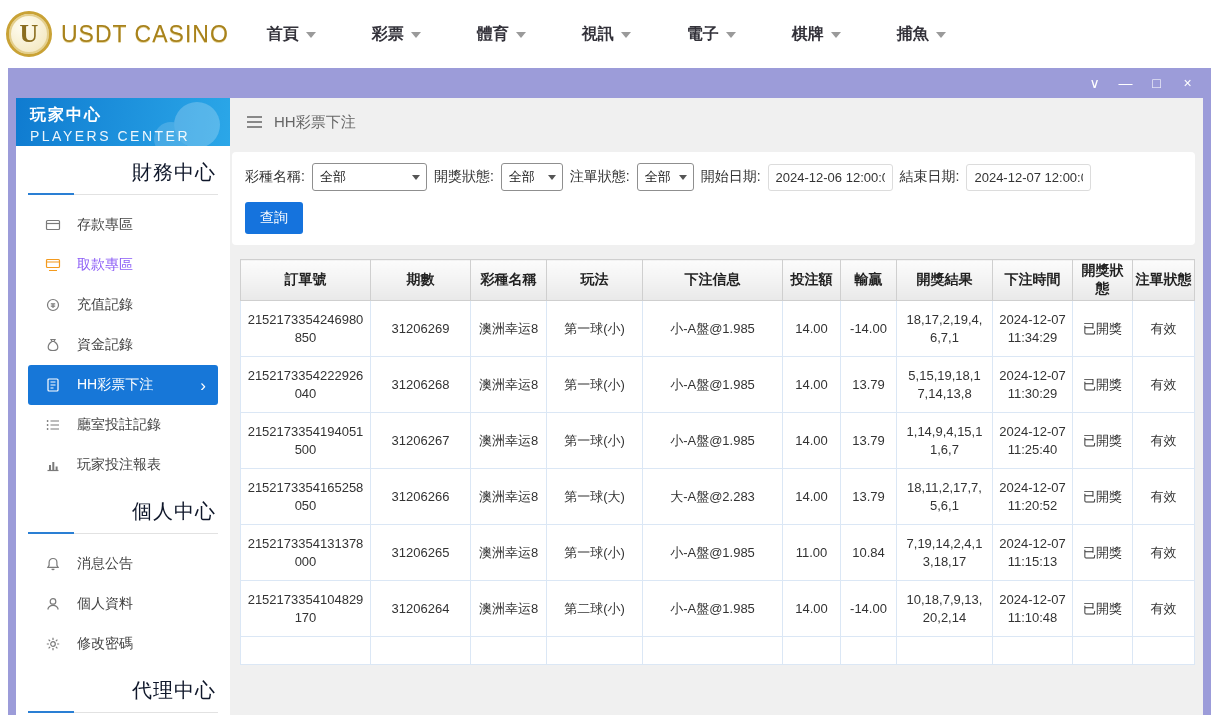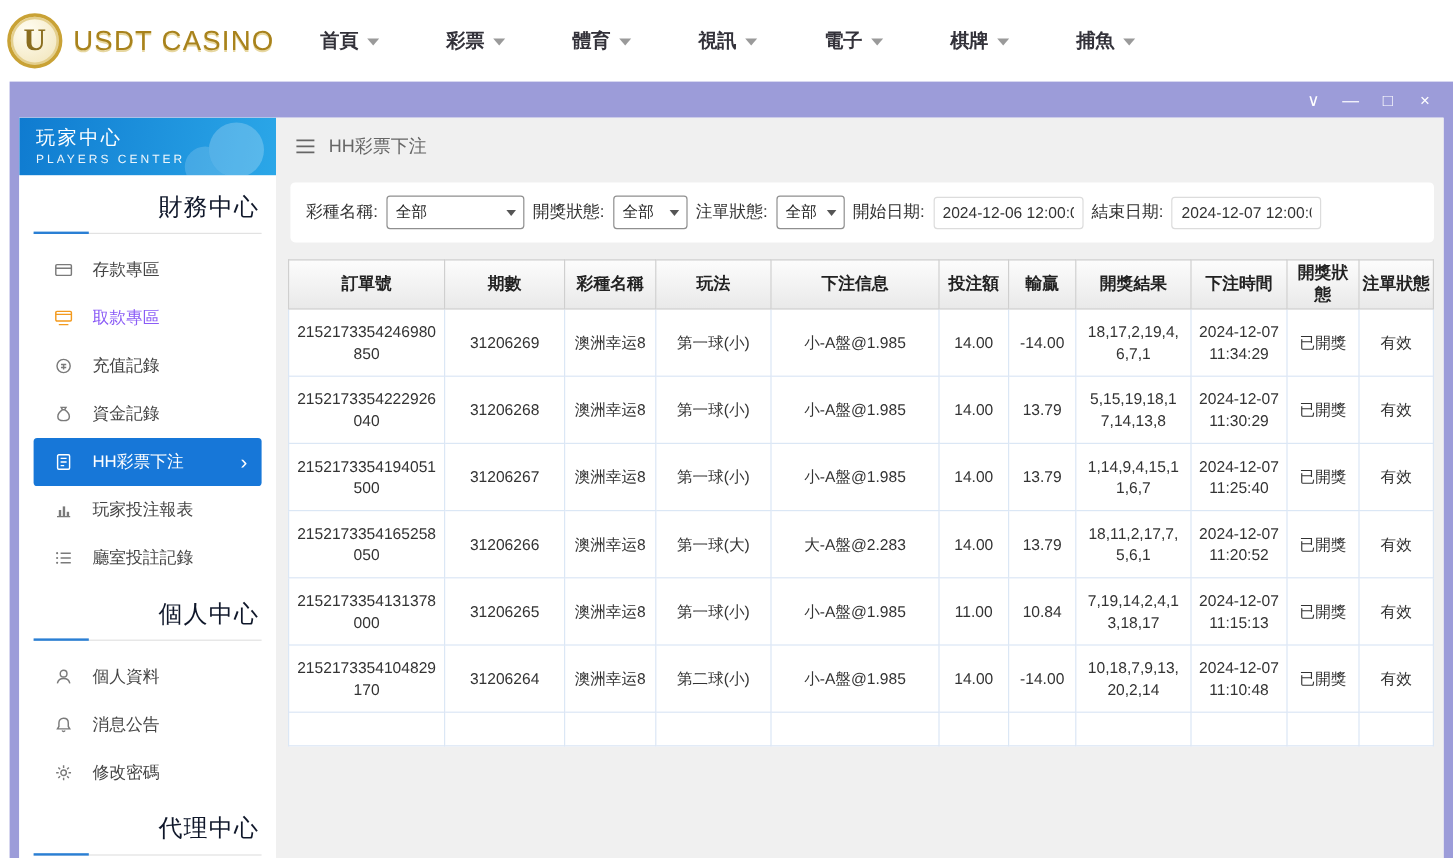--- a/index.html
+++ b/index.html
@@ -30,22 +30,22 @@
     text-align:center; cursor:pointer; user-select:none; }
   .winbody { display:flex; height:655px; background:#fff; overflow:hidden; }
 
   
   .sidebar { width:214px; background:#fff; flex:none; }
   .sb-header { height:48px; background:linear-gradient(100deg,#0f7bd0,#2ba7e8);
     color:#fff; padding:7px 0 0 14px; position:relative; overflow:hidden; }
   .sb-header .deco { position:absolute; right:10px; top:4px; width:46px; height:46px;
     border-radius:50%; background:rgba(255,255,255,.22);
     box-shadow:-26px 14px 0 -6px rgba(255,255,255,.16); }
-  .sb-title { font-size:16px; font-weight:normal; letter-spacing:2px; }
-  .sb-sub { font-size:10px; letter-spacing:2.5px; opacity:.92; margin-top:2px; }
+  .sb-title { font-size:16px; font-weight:bold; letter-spacing:2px; }
+  .sb-sub { font-size:14px; letter-spacing:2.5px; opacity:.92; margin-top:2px; }
   .section { padding:0 12px; }
   .sec-title { margin-top:13px; padding:0 2px 8px 2px; font-size:20px; color:#0f172a;
     border-bottom:1px solid #e2e2e2; position:relative; letter-spacing:1px;text-align:right; }
   .sec-title::after { content:""; position:absolute; left:0; bottom:-1px; width:46px; height:2px;
     background:#2a7fd4; }
   .menu { padding-top:10px; }
   .mi { height:40px; display:flex; align-items:center; gap:14px; padding:0 10px 0 17px;
     font-size:14px; color:#444; cursor:pointer; border-radius:3px; }
   .mi .icon { width:18px; height:16px; color:#7a7a7a; flex:none; display:flex; align-items:center; }
   .mi.highlight { color:#8b5cf6; }
@@ -53,21 +53,21 @@
   .mi.active { background:#1777d8; color:#fff; }
   .mi.active .icon { color:#fff; }
   .mi .chev { margin-left:auto; font-size:17px; line-height:1; padding-right:2px; }
 
   
   .main { flex:1; background:#f0f0f0; display:flex; flex-direction:column; overflow:hidden; }
   .page-header { height:48px; display:flex; align-items:center; gap:11px; padding:0 16px;
     color:#666; font-size:15px; }
   .hamburger { color:#666; cursor:pointer; display:flex; align-items:center; }
 
-  .filter-card { margin:6px 8px 0 12px; background:#fff; border-radius:4px; padding:11px 13px; }
+  .filter-card { margin:6px 8px 0 2px; background:#fff; border-radius:4px; padding:11px 13px; }
   .filter-row { display:flex; align-items:center; gap:7px; font-size:14px; color:#333; flex-wrap:nowrap; }
   .sel { position:relative; height:28px; border:1px solid #8f8f8f; border-radius:3px; background:#fff;
     font-size:13px; color:#222; display:flex; align-items:center; padding:0 22px 0 7px; cursor:pointer; }
   .sel .sel-caret { position:absolute; right:6px; top:11px; width:0; height:0;
     border-left:4.5px solid transparent; border-right:4.5px solid transparent; border-top:5.5px solid #555; }
   .sel.w-lg { width:115px; } .sel.w-sm { width:62px; } .sel.w-xs { width:57px; }
   .date-input { height:27px; width:125px; border:1px solid #dcdcdc; border-radius:3px;
     padding:0 7px; font-size:13px; color:#333; font-family:inherit; }
   .btn-row { margin-top:11px; }
   .btn-primary { background:#1573dd; color:#fff; border:none; border-radius:3px;
@@ -182,62 +182,62 @@
                   <rect x="3" y="2" width="10" height="12" rx="1"></rect>
                   <path d="M5.5 5h5M5.5 8h5M5.5 11h3"></path>
                 </svg>
             </span>
             <span>HH彩票下注</span>
             <span class="chev">›</span>
           </div>
           <div class="mi">
             <span class="icon">
               <svg width="16" height="16" viewBox="0 0 16 16" fill="none" stroke="currentColor" stroke-width="1.2">
+                  <path d="M5.5 4h8.5M5.5 8h8.5M5.5 12h8.5"></path>
+                  <circle cx="2.6" cy="4" r="0.9" fill="currentColor" stroke="none"></circle>
+                  <circle cx="2.6" cy="8" r="0.9" fill="currentColor" stroke="none"></circle>
+                  <circle cx="2.6" cy="12" r="0.9" fill="currentColor" stroke="none"></circle>
+                </svg>
+            </span>
+            <span>廳室投註記錄</span>
+          </div>
+          <div class="mi">
+            <span class="icon">
+              <svg width="16" height="16" viewBox="0 0 16 16" fill="none" stroke="currentColor" stroke-width="1.2">
                   <path d="M2.5 13.5h11"></path>
                   <rect x="4" y="8" width="2" height="5" fill="currentColor" stroke="none"></rect>
                   <rect x="7.3" y="5" width="2" height="8" fill="currentColor" stroke="none"></rect>
                   <rect x="10.6" y="9.5" width="2" height="3.5" fill="currentColor" stroke="none"></rect>
                 </svg>
             </span>
             <span>玩家投注報表</span>
           </div>
-          <div class="mi">
-            <span class="icon">
-              <svg width="16" height="16" viewBox="0 0 16 16" fill="none" stroke="currentColor" stroke-width="1.2">
-                  <path d="M5.5 4h8.5M5.5 8h8.5M5.5 12h8.5"></path>
-                  <circle cx="2.6" cy="4" r="0.9" fill="currentColor" stroke="none"></circle>
-                  <circle cx="2.6" cy="8" r="0.9" fill="currentColor" stroke="none"></circle>
-                  <circle cx="2.6" cy="12" r="0.9" fill="currentColor" stroke="none"></circle>
-                </svg>
-            </span>
-            <span>廳室投註記錄</span>
-          </div>
         </div>
       </div>
 
       <div class="section">
         <div class="sec-title">個人中心</div>
         <div class="menu">
           <div class="mi">
             <span class="icon">
               <svg width="16" height="16" viewBox="0 0 16 16" fill="none" stroke="currentColor" stroke-width="1.2">
+                  <path d="M8 2.5c-2.4 0-3.9 1.7-3.9 3.9v3L2.9 11.4h10.2L11.9 9.4v-3c0-2.2-1.5-3.9-3.9-3.9z"></path>
+                  <path d="M6.8 12.8a1.3 1.3 0 002.4 0"></path>
+                </svg>
+            </span>
+            <span>消息公告</span>
+          </div>
+          <div class="mi">
+            <span class="icon">
+              <svg width="16" height="16" viewBox="0 0 16 16" fill="none" stroke="currentColor" stroke-width="1.2">
                   <circle cx="8" cy="5.4" r="2.8"></circle>
                   <path d="M2.8 13.5c.6-2.8 2.7-4.1 5.2-4.1s4.6 1.3 5.2 4.1"></path>
                 </svg>
             </span>
             <span>個人資料</span>
-          </div>
-          <div class="mi">
-            <span class="icon">
-              <svg width="16" height="16" viewBox="0 0 16 16" fill="none" stroke="currentColor" stroke-width="1.2">
-                  <path d="M8 2.5c-2.4 0-3.9 1.7-3.9 3.9v3L2.9 11.4h10.2L11.9 9.4v-3c0-2.2-1.5-3.9-3.9-3.9z"></path>
-                  <path d="M6.8 12.8a1.3 1.3 0 002.4 0"></path>
-                </svg>
-            </span>
-            <span>消息公告</span>
           </div>
           <div class="mi">
             <span class="icon">
               <svg width="16" height="16" viewBox="0 0 16 16" fill="none" stroke="currentColor" stroke-width="1.2">
                   <circle cx="8" cy="8" r="2.3"></circle>
                   <path d="M8 1.8v2.1M8 12.1v2.1M1.8 8h2.1M12.1 8h2.1M3.6 3.6l1.5 1.5M10.9 10.9l1.5 1.5M12.4 3.6l-1.5 1.5M5.1 10.9l-1.5 1.5"></path>
                 </svg>
             </span>
             <span>修改密碼</span>
           </div>
@@ -273,20 +273,23 @@
           </span>
           <span>注單狀態:</span>
           <span class="sel w-xs">
             <span>全部</span>
             <span class="sel-caret"></span>
           </span>
           <span>開始日期:</span>
           <input class="date-input" type="text" value="2024-12-06 12:00:00" style="">
           <span>結束日期:</span>
           <input class="date-input" type="text" value="2024-12-07 12:00:00" style="">
+        </div>
+        <div class="btn-row">
+          <button class="btn-primary">查詢</button>
         </div>
       </div>
 
       <div class="table-card">
         <table>
           <colgroup>
             <col style="width:130px">
               <col style="width:100px">
               <col style="width:76px">
               <col style="width:96px">

